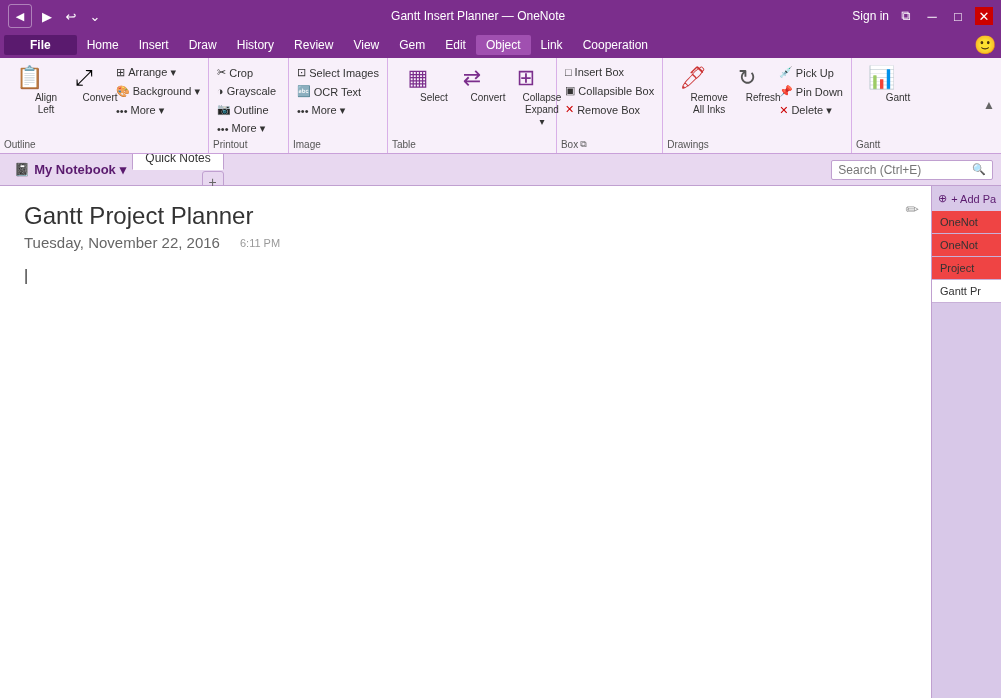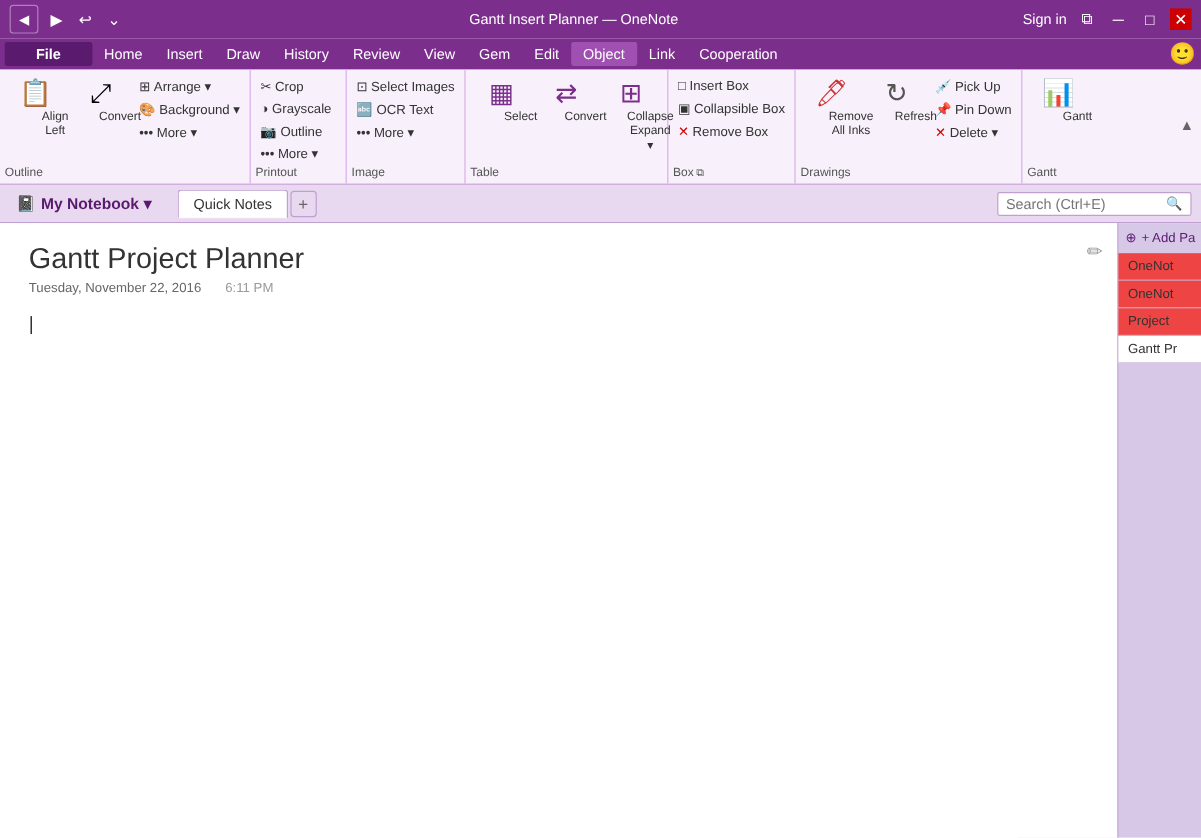--- a/index.html
+++ b/index.html
@@ -98,21 +98,21 @@
       display: flex;
       align-items: center;
       gap: 4px;
       font-size: 13px;
       color: #5a1a6e;
       font-weight: 600;
       cursor: pointer;
       padding: 3px 6px;
       border-radius: 3px;
     }
-    .tab-bar { display: flex; align-items: flex-end; gap: 2px; margin-left: 16px; }
+    .tab-bar { display: flex; align-items: flex-end; gap: 2px; margin-left: 0; flex-direction: column; }
     .tab {
       padding: 4px 12px;
       background: white;
       border: 1px solid #c0a0d0;
       border-bottom: none;
       border-radius: 3px 3px 0 0;
       font-size: 12px;
       cursor: pointer;
       color: #333;
     }
@@ -160,21 +160,21 @@
       overflow: auto;
       position: relative;
     }
     .page-title {
       font-size: 24px;
       font-weight: 400;
       color: #333;
       margin-bottom: 4px;
       cursor: text;
     }
-    .page-date { font-size: 11px; color: #666; }
+    .page-date { font-size: 15px; color: #666; }
     .page-time { font-size: 11px; color: #999; margin-left: 20px; }
     .edit-icon {
       position: absolute;
       top: 14px;
       right: 12px;
       font-size: 16px;
       color: #999;
       cursor: pointer;
     }
 

